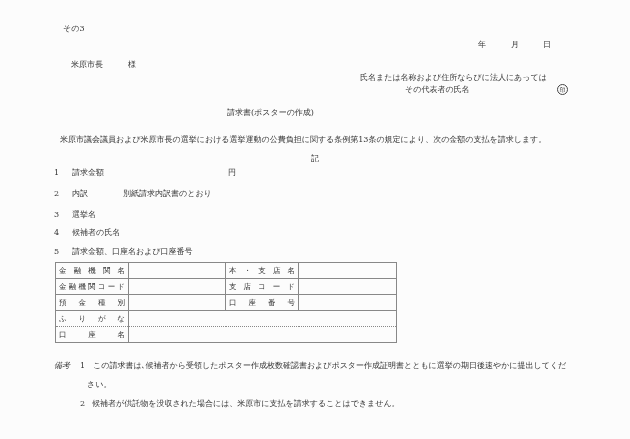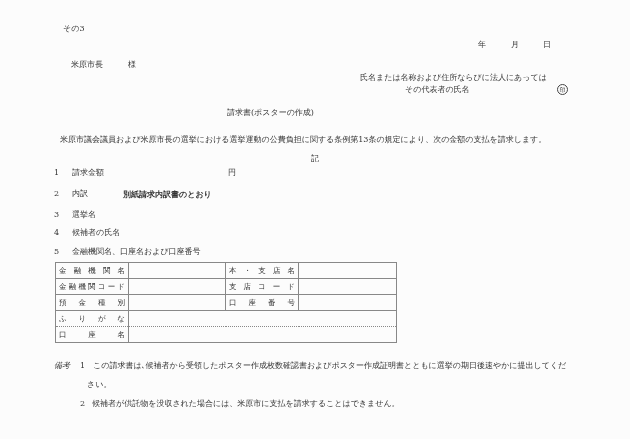--- a/index.html
+++ b/index.html
@@ -20,21 +20,21 @@
       left: 557px; top: 84px; width: 9px; height: 9px; border: 1px solid #444;
       border-radius: 50%; font-size: 6px; line-height: 9px; text-align: center;
     }
     .title { left: 0; width: 541px; text-align: center; top: 108px; }
     .body-text { left: 60px; top: 135px; }
     .ki { left: 0; width: 630px; text-align: center; top: 154px; }
     .item-num { left: 54px; }
     .item-label { left: 72px; }
     .r1 { top: 168px; } .r2 { top: 189px; } .r3 { top: 210px; } .r4 { top: 228px; } .r5 { top: 247px; }
     .yen { left: 228px; top: 168px; }
-    .breakdown { left: 123px; top: 189px; font-weight: bold; }
+    .breakdown { left: 123px; top: 189px; }
 
     table.bank {
       position: absolute; left: 55px; top: 262px; width: 342px;
       border-collapse: collapse; font-size: 7.5px;
     }
     table.bank td { border: 1px solid #888; height: 15px; padding: 0 3px; }
     table.bank td.lbl { width: 66px; }
     table.bank td.val1 { width: 90px; }
     table.bank td.lbl2 { width: 66px; }
     .spread { display: flex; justify-content: space-between; }
@@ -74,21 +74,21 @@
   <div class="abs item-label r2">内訳</div>
   <div class="abs breakdown">別紙請求内訳書のとおり</div>
 
   <div class="abs item-num r3">3</div>
   <div class="abs item-label r3">選挙名</div>
 
   <div class="abs item-num r4">4</div>
   <div class="abs item-label r4">候補者の氏名</div>
 
   <div class="abs item-num r5">5</div>
-  <div class="abs item-label r5">金融機関名、口座名および口座番号</div>
+  <div class="abs item-label r5">請求金額、口座名および口座番号</div>
 
   <table class="bank">
     <tbody>
         <tr>
       <td class="lbl">
             <div class="spread">
         <span>金</span>
               <span>融</span>
               <span>機</span>
               <span>関</span>

